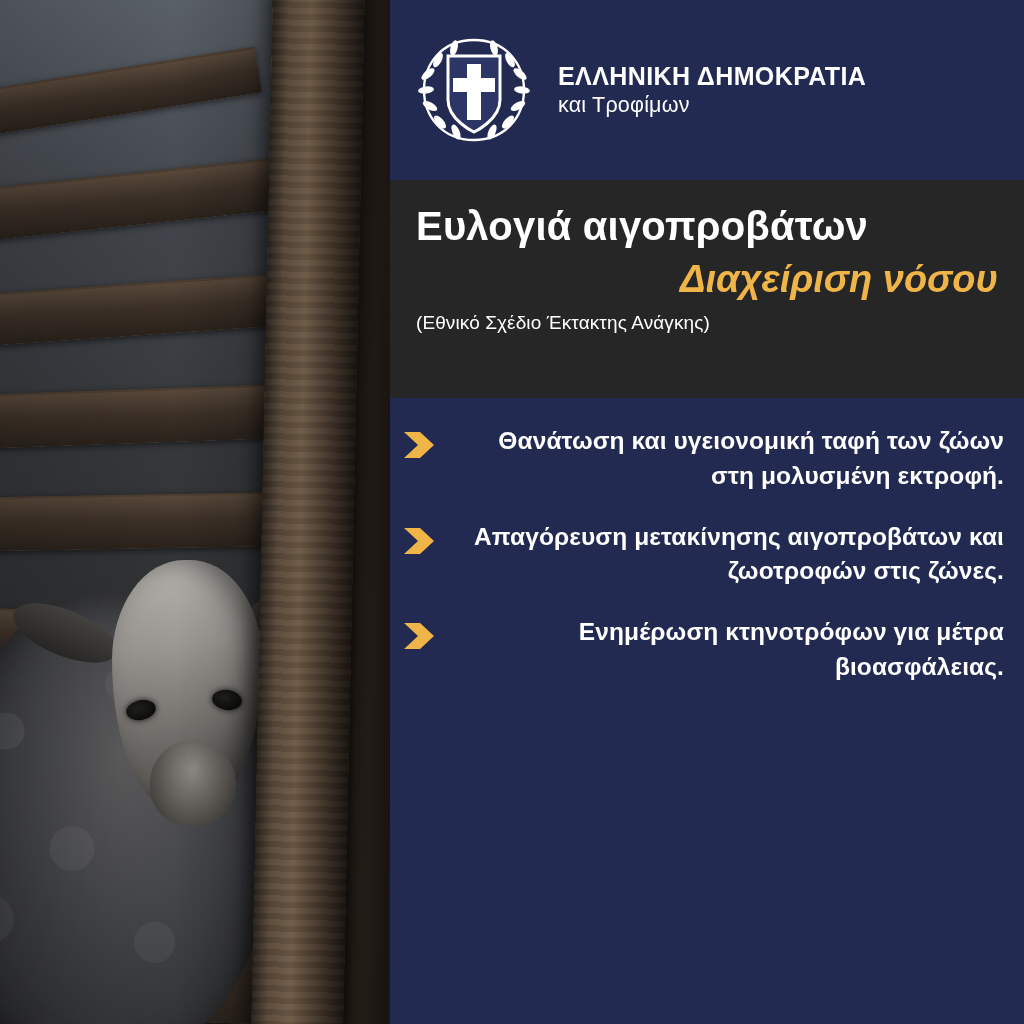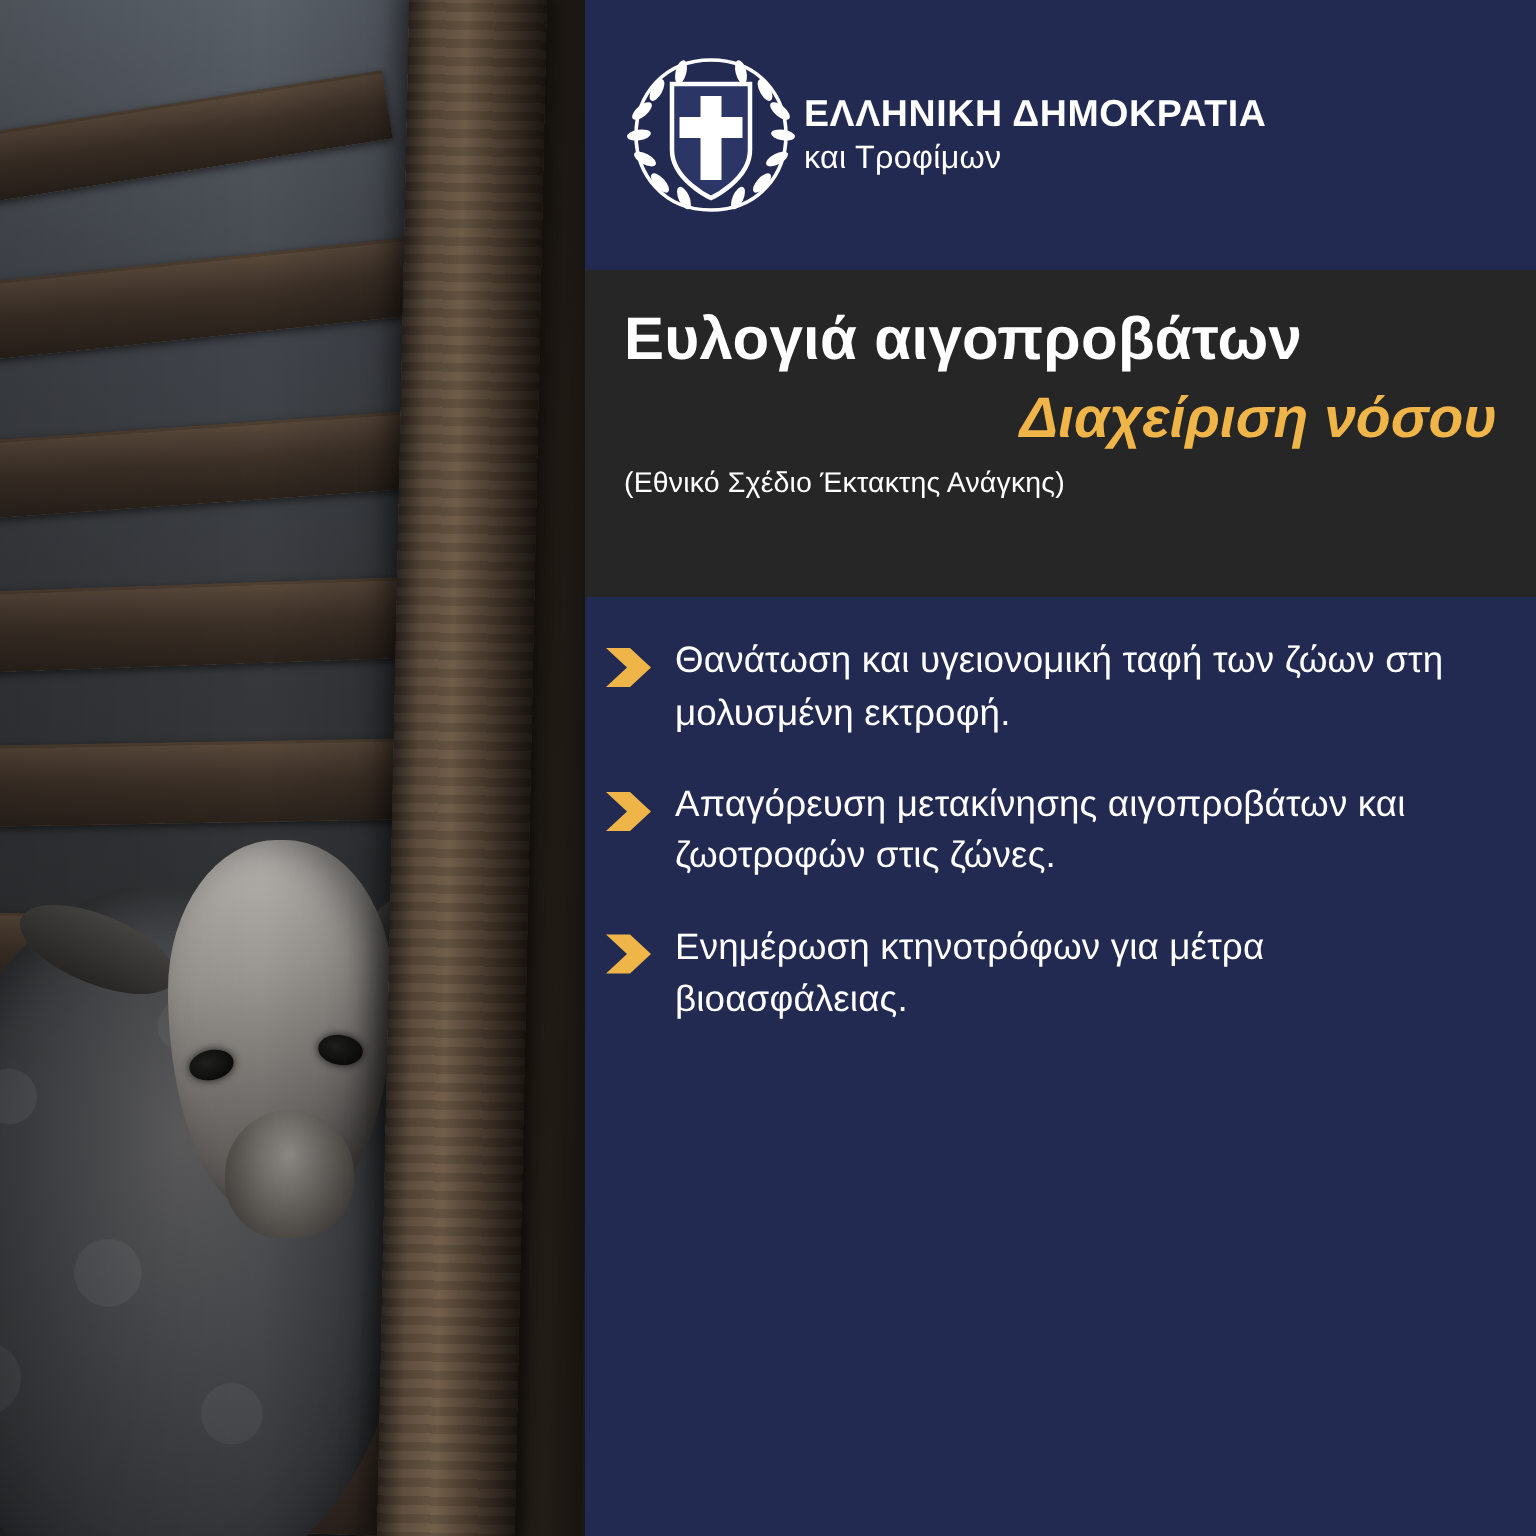--- a/index.html
+++ b/index.html
@@ -143,20 +143,21 @@
     background: #232a52;
   }
 
   
   .header {
     height: 180px;
     background: #232a52;
     display: flex;
     align-items: center;
     padding-left: 22px;
+    gap: 22px;
   }
   .emblem { width: 124px; height: 124px; flex: none; }
   .gov-text { color: #ffffff; line-height: 1.28; }
   .gov-line1 {
     font-size: 25px;
     font-weight: bold;
     letter-spacing: .4px;
     white-space: nowrap;
   }
   .gov-line2, .gov-line3 {
@@ -210,23 +211,24 @@
   .arrow {
     flex: none;
     width: 34px;
     height: 30px;
     margin-top: 6px;
     margin-left: 6px;
   }
   .btext {
     color: #ffffff;
     font-size: 24.5px;
-    font-weight: normal;
+    font-weight: bold;
     line-height: 1.42;
     letter-spacing: .1px;
+    text-align: right;
   }
 </style>
 </head>
 <body>
 
 <div class="poster">
 
   <div class="photo">
     <div class="sky"></div>
     <div class="plank p1"></div>

